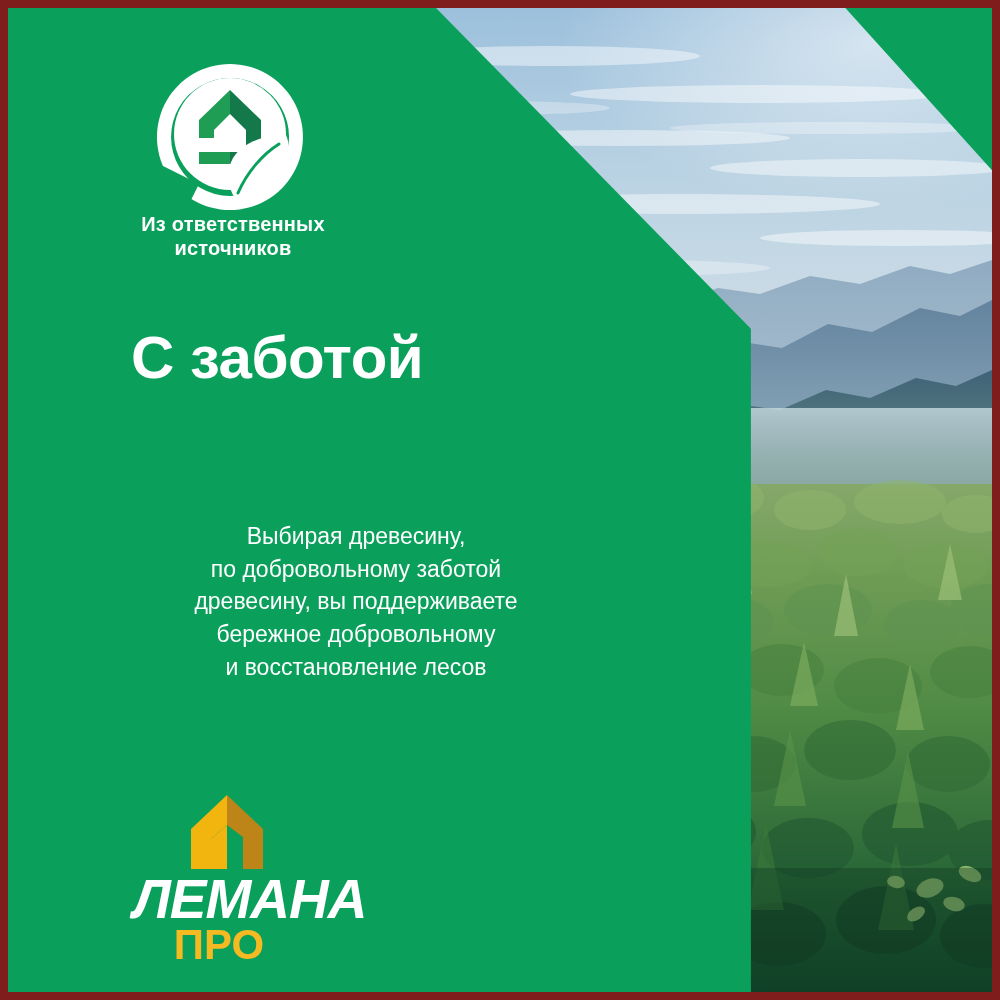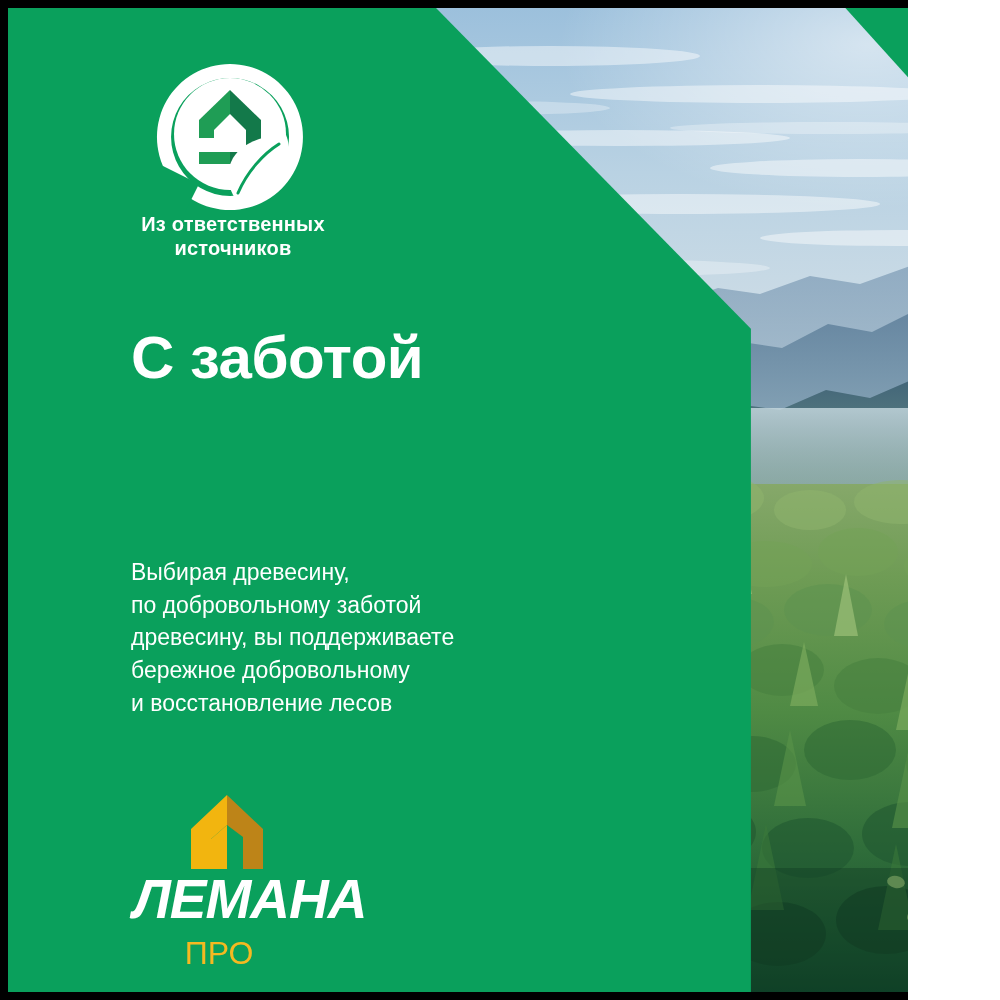--- a/index.html
+++ b/index.html
@@ -10,23 +10,23 @@
   body {
     width: 1000px;
     height: 1000px;
     overflow: hidden;
     font-family: "Liberation Sans", sans-serif;
     -webkit-font-smoothing: antialiased;
   }
 
   #poster {
     position: relative;
-    width: 908px;
+    width: 1000px;
     height: 1000px;
-    background: #000000;
+    background: #7f1d1d;
     overflow: hidden;
   }
 
   
   .photo {
     position: absolute;
     left: 430px;
     top: 8px;
     width: 562px;
     height: 984px;
@@ -95,26 +95,27 @@
     font-weight: 700;
     line-height: 1.02;
     letter-spacing: -0.5px;
   }
   .headline .ln { display: block; }
 
   
   .bodycopy {
     position: absolute;
     left: 131px;
-    top: 556px;
+    top: 520px;
     width: 450px;
     color: #ffffff;
     font-size: 23px;
     font-weight: 400;
     line-height: 1.42;
+    text-align: center;
   }
   .bodycopy .ln { display: block; white-space: nowrap; }
 
   
   .brand {
     position: absolute;
     left: 133px;
     top: 793px;
   }
   .brand-mark {
@@ -126,24 +127,24 @@
   .brand-name {
     margin-top: 2px;
     color: #ffffff;
     font-size: 55px;
     font-weight: 700;
     line-height: 0.95;
     letter-spacing: -1px;
     font-style: italic;
   }
   .brand-sub {
-    margin-top: 13px;
+    margin-top: 0;
     color: #f5b921;
-    font-size: 32px;
-    font-weight: 400;
+    font-size: 42px;
+    font-weight: 700;
     line-height: 0.95;
     letter-spacing: 0px;
     text-align: center;
     width: 172px;
   }
 </style>
 </head>
 <body>
 
 <div id="poster">

